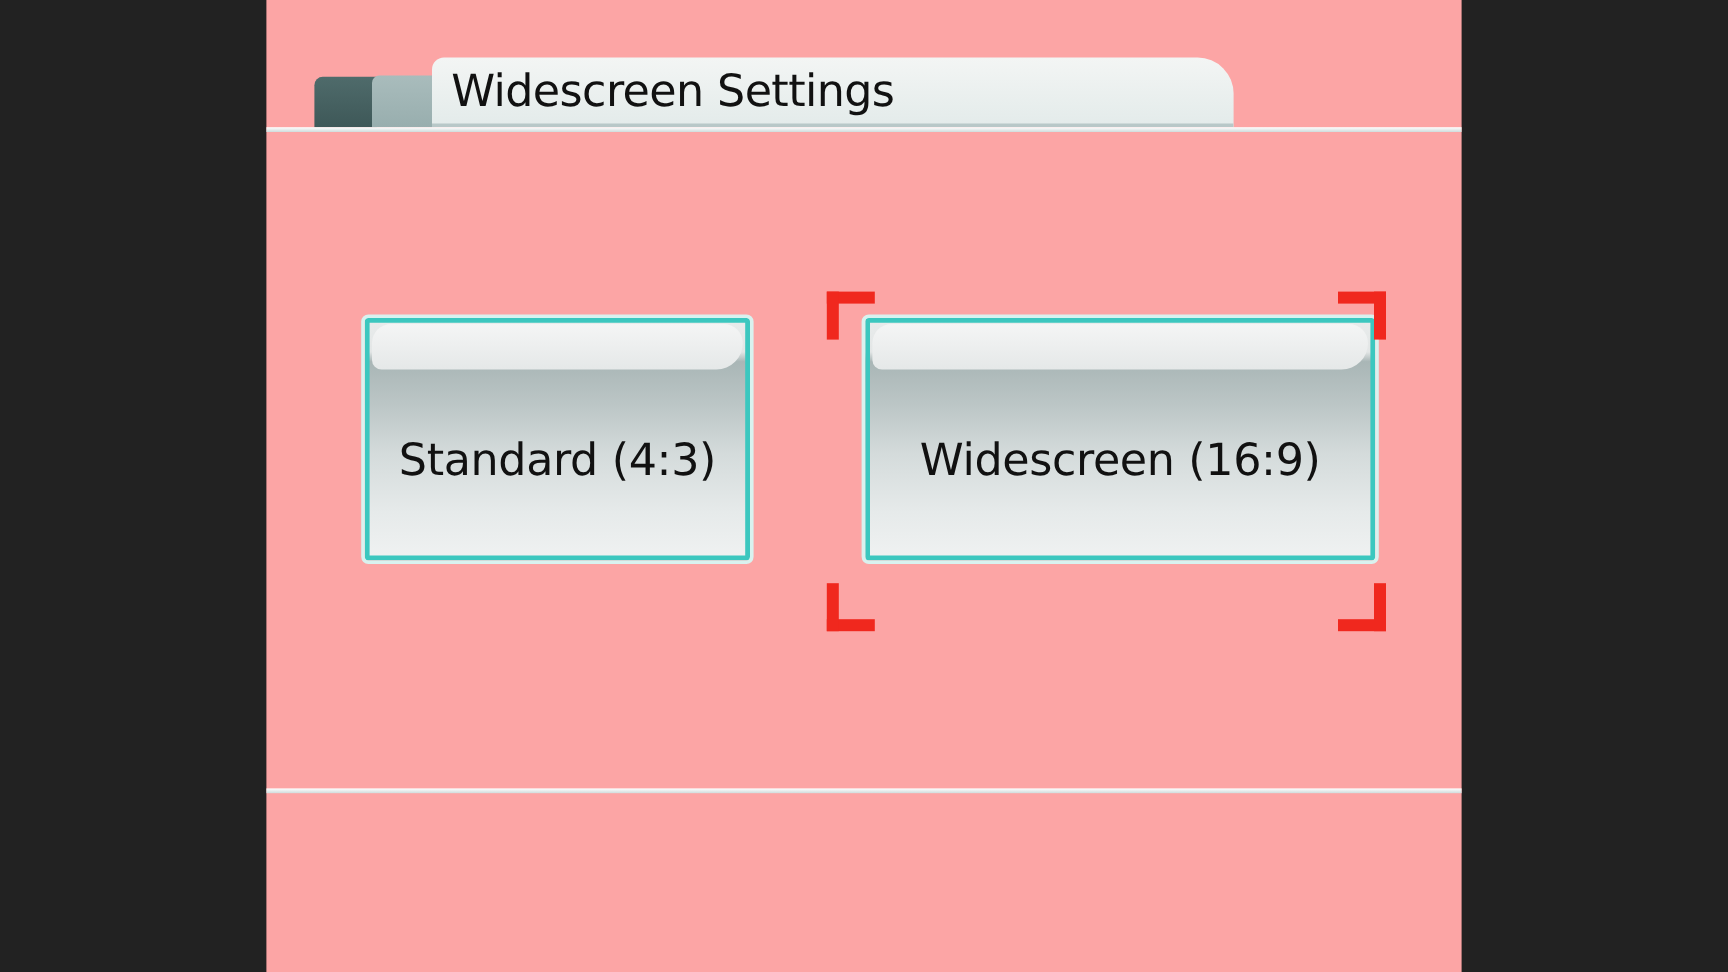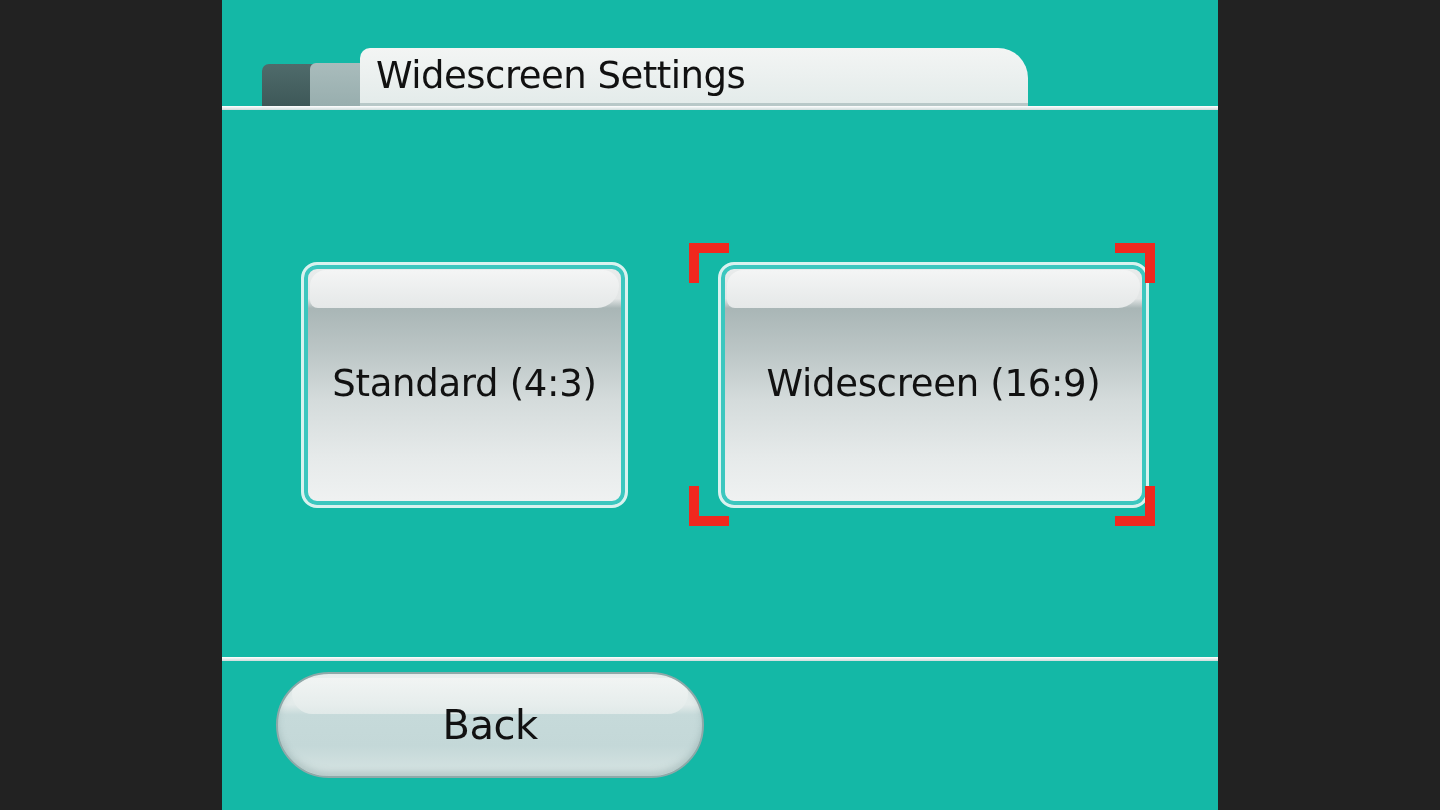--- a/index.html
+++ b/index.html
@@ -10,21 +10,21 @@
       background: #222222;
       overflow: hidden;
       font-family: "DejaVu Sans", sans-serif;
     }
     .screen {
       position: absolute;
       left: 222px;
       top: 0;
       width: 996px;
       height: 810px;
-      background: #14b8a6;
+      background: #fca5a5;
     }
     
     .tab-dark {
       position: absolute;
       left: 40px;
       top: 64px;
       width: 52px;
       height: 42px;
       background: linear-gradient(#4f6b6b, #3e5858);
       border-radius: 7px 0 0 0;
@@ -64,23 +64,23 @@
       height: 4px;
       background: linear-gradient(#ffffff, #cfdcdc);
     }
     .divider.top { top: 106px; }
     .divider.bottom { top: 657px; }
 
     
     .option {
       position: absolute;
       top: 262px;
-      height: 246px;
+      height: 208px;
       box-sizing: border-box;
-      border-radius: 16px;
+      border-radius: 6px;
       border: 3px solid #d9f2ef;
       box-shadow: 0 0 0 0 #000, inset 0 0 0 4px #3cc7bf;
       background:
         linear-gradient(#e9ecec 0%, #e3e6e6 14%, #a9b6b6 18%, #bcc6c6 36%, #d4dbdb 56%, #e6eaea 80%, #f0f2f2 100%);
       cursor: pointer;
       overflow: hidden;
     }
     .option::before {
       content: "";
       position: absolute;
@@ -179,18 +179,15 @@
     <span class="option-label">Widescreen (16:9)</span>
   </div>
 
   <div class="bracket tl"></div>
   <div class="bracket tr"></div>
   <div class="bracket bl"></div>
   <div class="bracket br"></div>
 
   <div class="divider bottom"></div>
 
-  <div class="pill back">
-    <span class="pill-label">Back</span>
-  </div>
 
 
 </div>
 
 </body></html>

